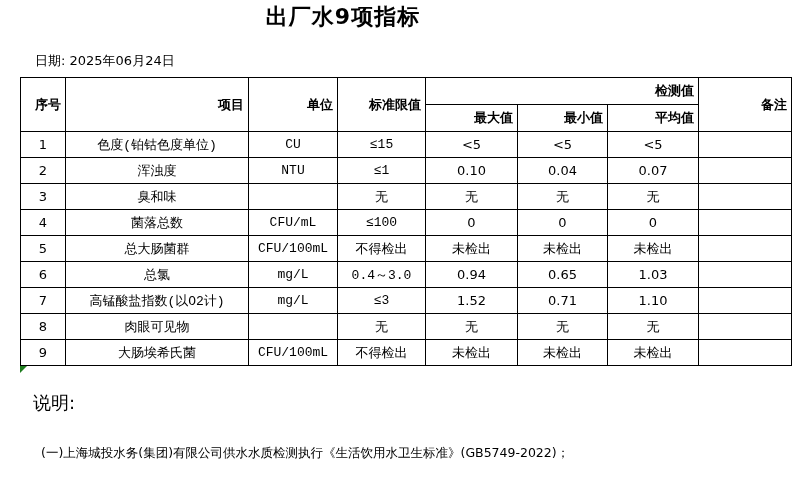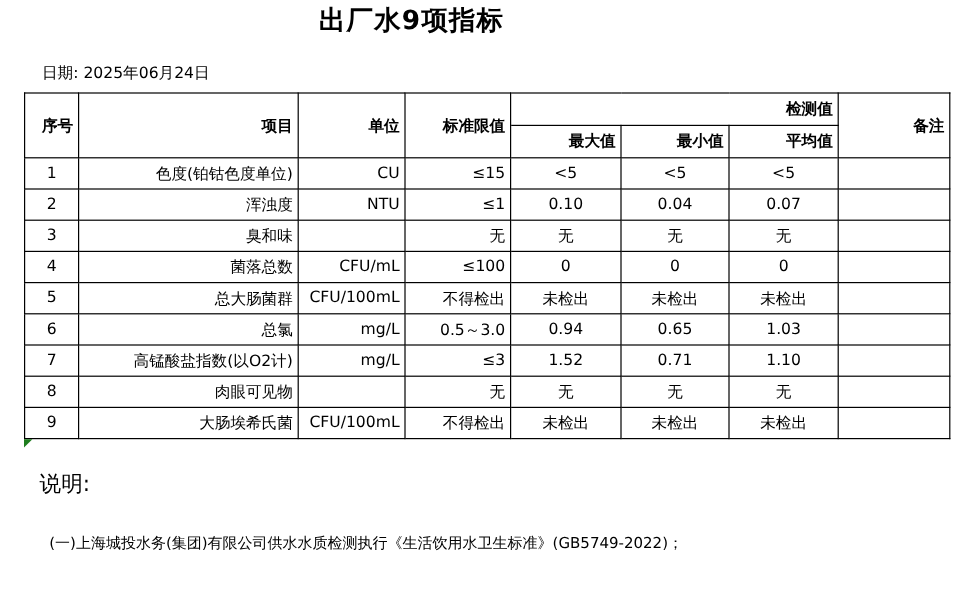--- a/index.html
+++ b/index.html
@@ -17,21 +17,21 @@
   table.report{
     position:absolute;left:20px;top:77px;width:771px;
     border-collapse:collapse;table-layout:fixed;font-size:13px;
   }
   table.report th,table.report td{
     border:1px solid #000;padding:0 4px;overflow:hidden;white-space:nowrap;
   }
   table.report th{font-weight:bold;text-align:right;height:26px;}
   table.report td{height:25px;font-weight:normal;}
   td.c{text-align:center;}
-  td.l{text-align:right;}
+  td.l{text-align:center;font-family:Liberation Mono, monospace;}
   .flag{
     position:absolute;left:20px;top:368px;width:0;height:0;
     border-top:7px solid #1e7d1e;border-right:7px solid transparent;
   }
   .notes-label{position:absolute;left:33px;top:391px;font-size:18px;white-space:nowrap;}
   .notes{position:absolute;left:41px;top:445px;font-size:12.5px;line-height:15px;}
   .note{margin-bottom:6px;white-space:nowrap;}
 </style>
 </head>
 <body>
@@ -113,21 +113,21 @@
         <td class="l">不得检出</td>
         <td class="c">未检出</td>
         <td class="c">未检出</td>
         <td class="c">未检出</td>
         <td class="c"></td>
       </tr>
       <tr>
         <td class="c">6</td>
         <td class="l">总氯</td>
         <td class="l">mg/L</td>
-        <td class="l">0.5～3.0</td>
+        <td class="l">0.4～3.0</td>
         <td class="c">0.94</td>
         <td class="c">0.65</td>
         <td class="c">1.03</td>
         <td class="c"></td>
       </tr>
       <tr>
         <td class="c">7</td>
         <td class="l">高锰酸盐指数(以O2计)</td>
         <td class="l">mg/L</td>
         <td class="l">≤3</td>

